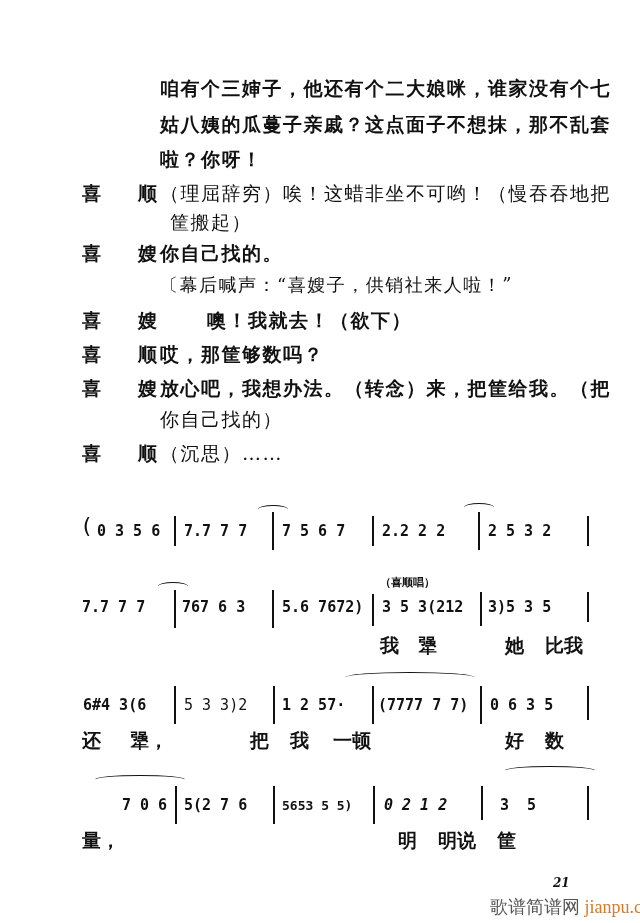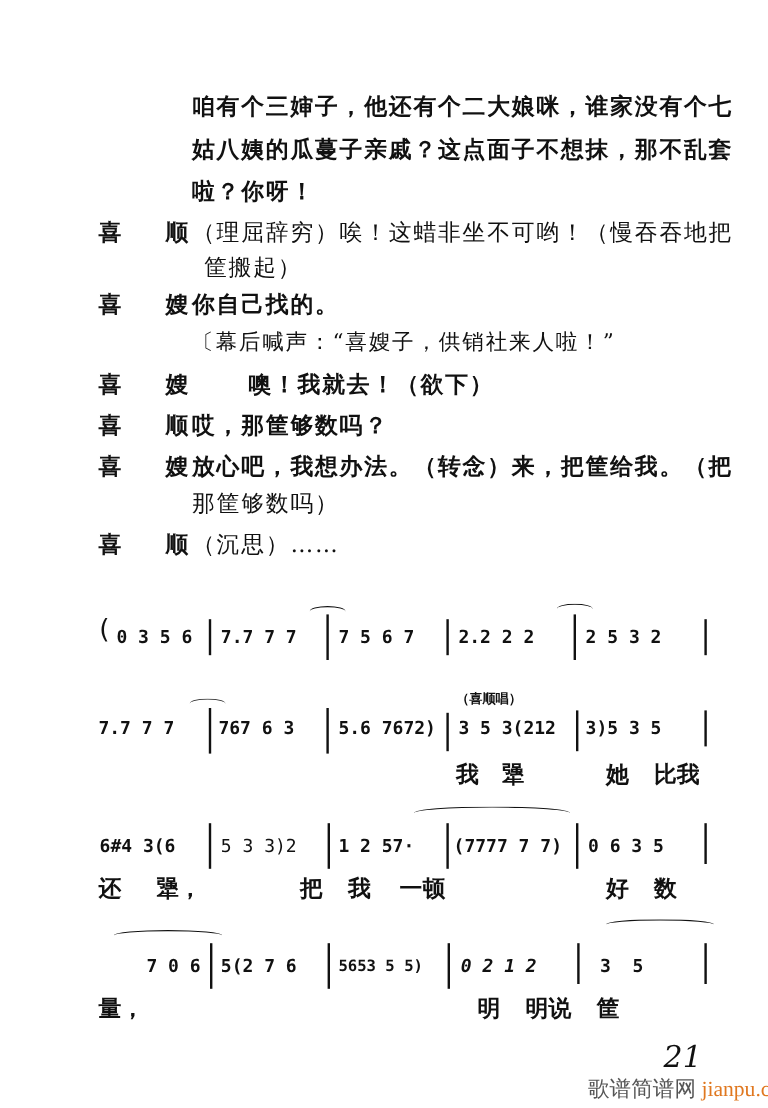--- a/index.html
+++ b/index.html
@@ -9,21 +9,21 @@
   }
   .abs { position:absolute; }
   .dialog-line { position:absolute; font-size:19px; letter-spacing:1.5px; white-space:nowrap; font-weight:bold; }
   .speaker { position:absolute; font-size:19px; font-weight:bold; white-space:nowrap; }
   .speaker span { display:inline-block; width:56px; }
   .thin { font-weight:normal; }
   .notes { position:absolute; font-family:"DejaVu Sans Mono","Liberation Mono",monospace; font-size:15px; font-weight:bold; white-space:nowrap; }
   .bar { position:absolute; width:2px; background:#111; }
   .lyric { position:absolute; font-size:19px; font-weight:bold; white-space:nowrap; }
   .slur { position:absolute; border-top:1.5px solid #111; border-radius:50% 50% 0 0; }
-  .page-num { position:absolute; font-family:"DejaVu Serif",serif; font-style:italic; font-weight:normal; font-size:25px; }
+  .page-num { position:absolute; font-family:"DejaVu Serif",serif; font-style:italic; font-weight:bold; font-size:12px;margin-top:10px; }
   .wm { position:absolute; font-family:Liberation Serif, serif; font-size:18px; color:#555; white-space:nowrap; }
   .wm .en { color:#e07820; }
   .small { font-size:11px; font-weight:bold; }
 </style>
 </head>
 <body>
 
 <div>
   <div class="dialog-line" style="left:160px;top:76px;">咱有个三婶子，他还有个二大娘咪，谁家没有个七</div>
   <div class="dialog-line" style="left:160px;top:112px;">姑八姨的瓜蔓子亲戚？这点面子不想抹，那不乱套</div>
@@ -39,21 +39,21 @@
   <div class="dialog-line thin" style="left:160px;top:273px;font-size:18px;">〔幕后喊声：“喜嫂子，供销社来人啦！”</div>
 
   <div class="speaker" style="left:82px;top:308px;"><span>喜</span><span>嫂</span></div>
   <div class="dialog-line" style="left:160px;top:308px;padding-left:47px;">噢！我就去！（欲下）</div>
 
   <div class="speaker" style="left:82px;top:342px;"><span>喜</span><span>顺</span></div>
   <div class="dialog-line" style="left:160px;top:342px;">哎，那筐够数吗？</div>
 
   <div class="speaker" style="left:82px;top:376px;"><span>喜</span><span>嫂</span></div>
   <div class="dialog-line" style="left:160px;top:376px;">放心吧，我想办法。（转念）来，把筐给我。（把</div>
-  <div class="dialog-line thin" style="left:160px;top:407px;">那筐够数吗）</div>
+  <div class="dialog-line thin" style="left:160px;top:407px;">你自己找的）</div>
 
   <div class="speaker" style="left:82px;top:441px;"><span>喜</span><span>顺</span></div>
   <div class="dialog-line thin" style="left:160px;top:441px;">（沉思）……</div>
 </div>
 
 <div>
   <div class="notes" style="left:80px;top:513px;font-size:22px;font-weight:normal;">(</div>
   <div class="notes" style="left:97px;top:522px;">0 3 5 6</div>
   <div class="bar" style="left:174px;top:516px;height:30px;"></div>
   <div class="notes" style="left:184px;top:522px;">7.7  7 7</div>

